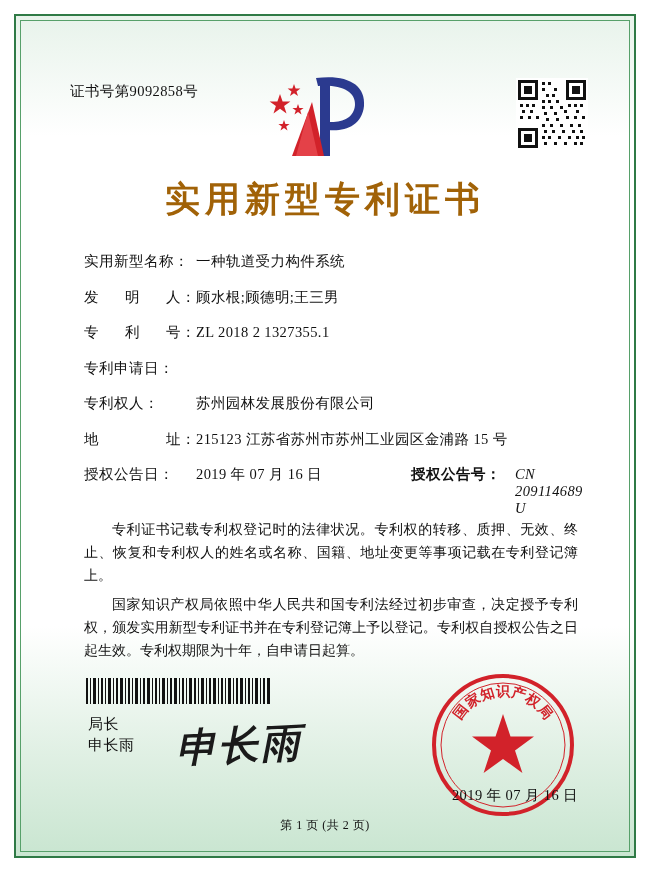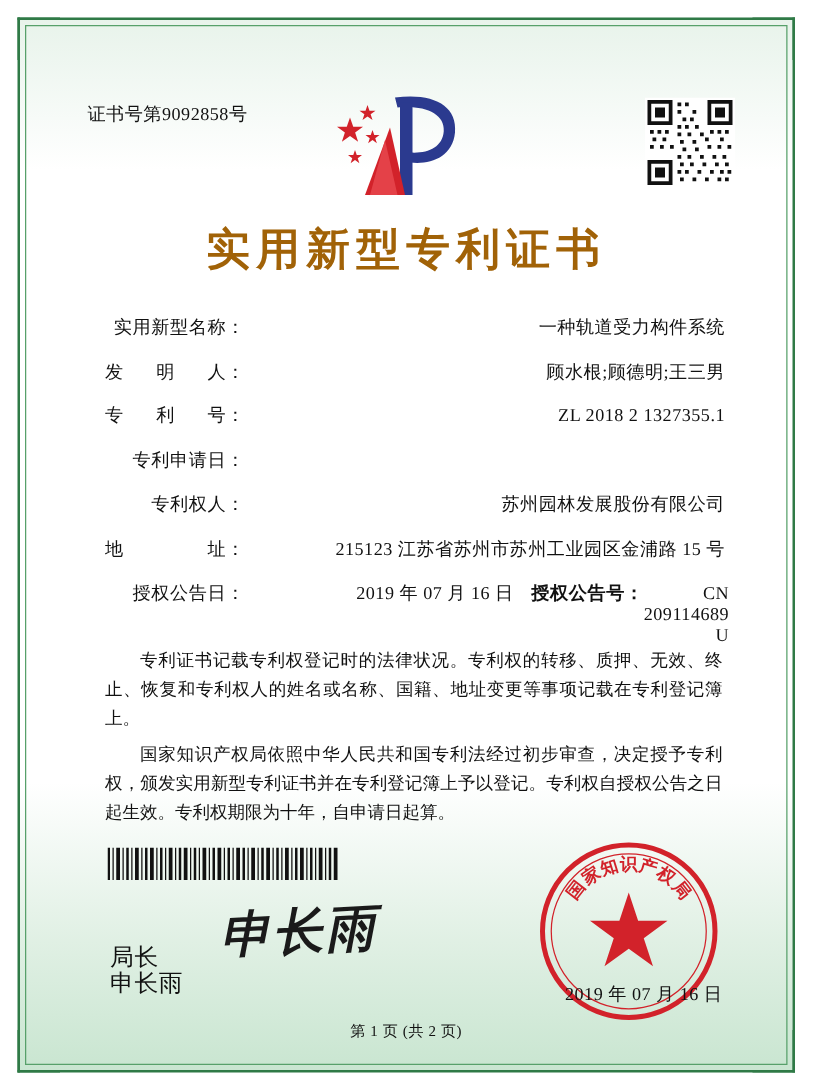--- a/index.html
+++ b/index.html
@@ -109,21 +109,20 @@
     left: 84px;
     top: 252px;
     right: 70px;
   }
   .field-row {
     display: flex;
     align-items: baseline;
     margin-bottom: 16.5px;
     font-size: 14.5px;
     color: #111;
-    text-align: right;
   }
   .field-label {
     width: 112px;
     flex: 0 0 112px;
     letter-spacing: 0.5px;
     white-space: nowrap;
   }
   .field-label.spread {
     display: flex;
     justify-content: space-between;
@@ -139,20 +138,21 @@
   }
   .field-row.dual .field-label2 {
     flex: 0 0 auto;
     width: 104px;
     letter-spacing: 0.5px;
     font-weight: bold;
   }
   .field-row.dual .field-value2 {
     flex: 1;
     letter-spacing: 0.4px;
+    font-style: italic;
   }
 
   
   .body-text {
     position: absolute;
     left: 84px;
     right: 72px;
     top: 518px;
     font-size: 14px;
     line-height: 23px;
@@ -170,22 +170,22 @@
     left: 86px;
     top: 678px;
     width: 186px;
     height: 26px;
   }
 
   
   .sig-label {
     position: absolute;
     left: 88px;
-    top: 756px;
-    font-size: 19px;
+    top: 714px;
+    font-size: 15px;
     line-height: 21px;
     color: #111;
     letter-spacing: 0.5px;
   }
   .sig-script {
     position: absolute;
     left: 176px;
     top: 718px;
     font-size: 40px;
     font-family: "DejaVu Serif", serif;

